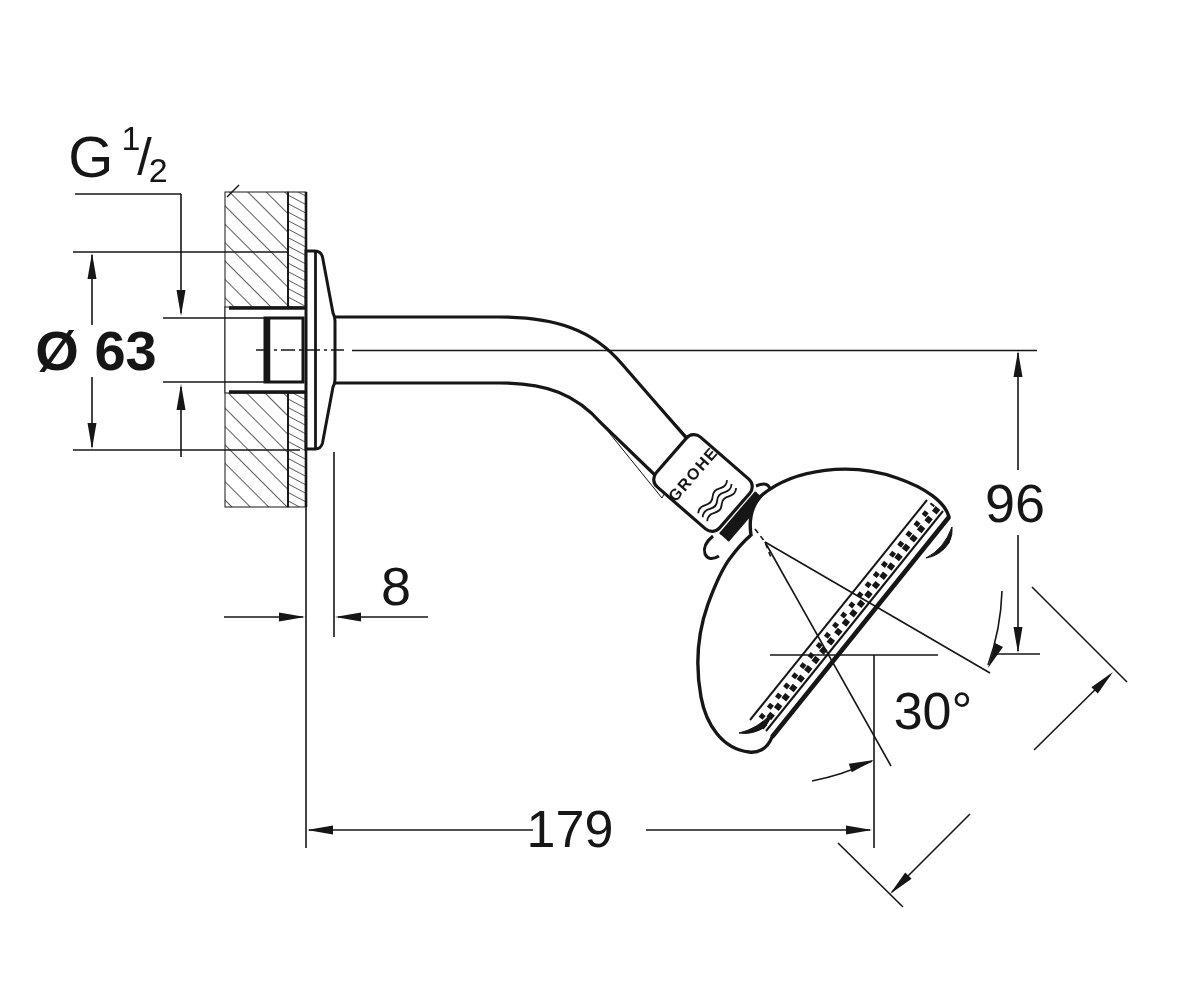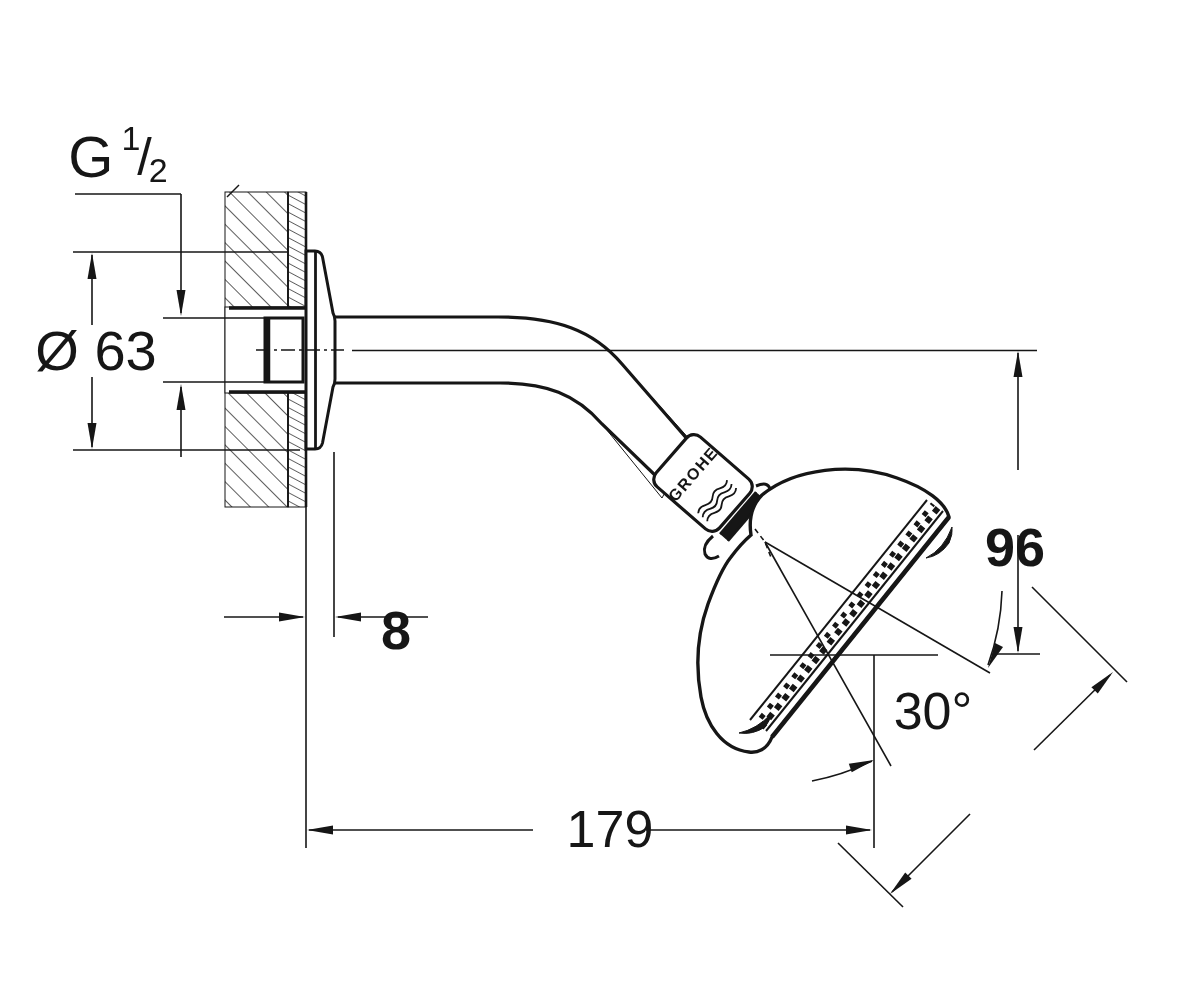--- a/index.html
+++ b/index.html
@@ -4,22 +4,22 @@
 <style>
   :root { --line:#161616; --bg:#ffffff; }
   html,body { margin:0; padding:0; background:var(--bg); }
   #stage { position:relative; width:1200px; height:1000px; background:var(--bg); overflow:hidden;
            font-family:"Liberation Sans", sans-serif; }
   #dwg { position:absolute; left:0; top:0; }
   #dwg line, #dwg path, #dwg rect, #dwg polyline { stroke:var(--line); }
   #dwg polygon { fill:var(--line); stroke:none; }
   .lbl { position:absolute; transform:translate(-50%,-50%); color:var(--line);
          white-space:nowrap; line-height:1; user-select:none; }
-  .dimtxt { font-size:54px; font-weight:700;margin-top:44px; }
-  .dim-big { font-size:56px; }
+  .dimtxt { font-size:54px; font-weight:400; }
+  .dim-big { font-size:56px;font-weight:bold; }
   .dim-mid { font-size:52px; }
   .thread { display:inline-flex; align-items:center; font-weight:400; }
   .thread .base { font-size:58px; margin-right:8px; }
   .thread .num  { font-size:34px; transform:translateY(-19px); }
   .thread .sep  { font-size:52px; margin:0 -3px; }
   .thread .den  { font-size:34px; transform:translateY(13px); }
   .brand { font-size:16px; font-weight:700; letter-spacing:1.5px;
            transform:translate(-50%,-50%) rotate(-49deg) translate(0,-10px); }
 </style>
 </head>
@@ -169,17 +169,17 @@
   <span class="base">G</span>
       <span class="num">1</span>
       <span class="sep">/</span>
       <span class="den">2</span>
 </div>
 
 <div class="lbl dim-big" style="left:96px;  top:351px;">Ø 63</div>
 <div class="lbl dimtxt" style="left:396px; top:586px;">8</div>
 <div class="lbl dimtxt" style="left:1015px;top:503px;">96</div>
 <div class="lbl dim-mid" style="left:933px; top:711px;">30°</div>
-<div class="lbl dim-mid" style="left:610px; top:829px;">179</div>
+<div class="lbl dim-mid" style="left:570px; top:829px;">179</div>
 
 <div class="lbl brand" style="left:701px; top:481px;">GROHE</div>
 
 </div>
 
 </body></html>

